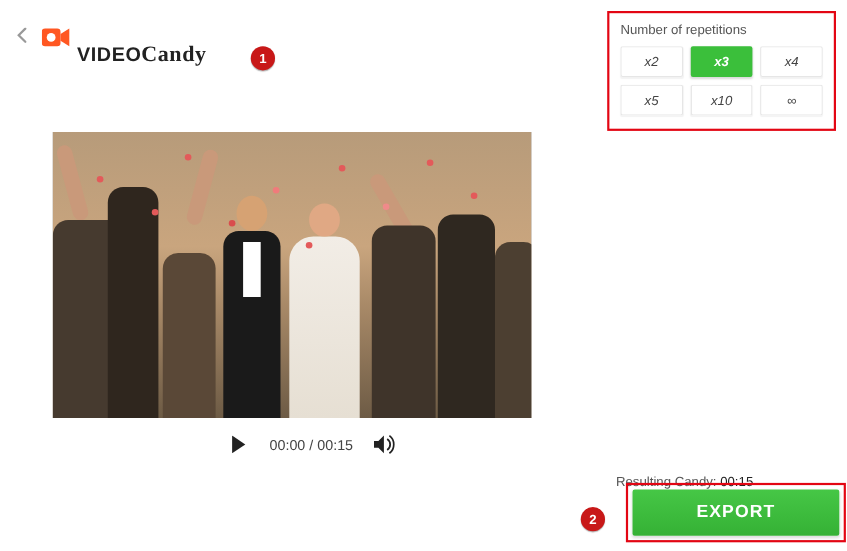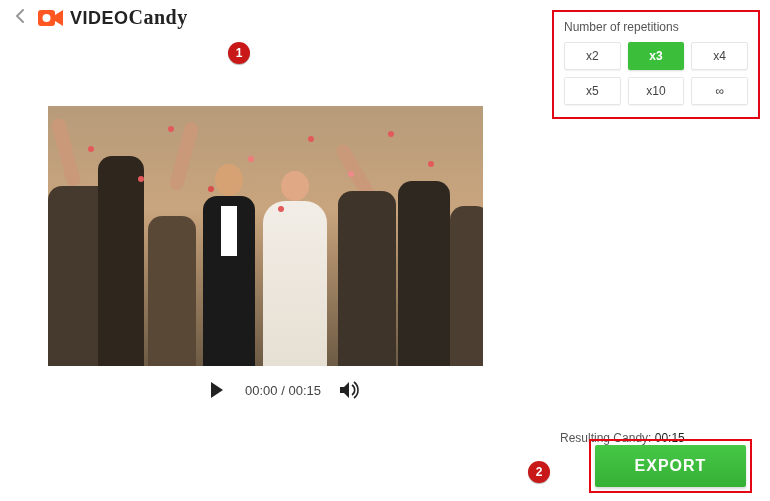--- a/index.html
+++ b/index.html
@@ -19,27 +19,27 @@
     padding: 6px 10px;
   }
   .back-chevron {
     font-size: 18px;
     color: #888;
     cursor: pointer;
     padding: 0 4px;
   }
   .logo { display: flex; align-items: center; gap: 6px; }
   .logo-icon { color: #ff5722; display: inline-flex; }
-  .logo-text { font-size: 18px; letter-spacing: 0.5px; }
+  .logo-text { font-size: 18px; letter-spacing: 0.5px; margin-top: 32px; }
   .logo-text .bold { font-weight: 900; color:#222; }
   .logo-text .script { font-family: "Segoe Script", "Brush Script MT", cursive; font-weight: 600; font-size:20px; color:#222; }
 
   .main {
     position: absolute;
-    left: 48px; top: 106px;
+    left: 48px; top: 120px;
     width: 470px;
   }
   .video-frame {
     width: 435px; height: 260px;
     background: #7a6a58;
     position: relative;
     overflow: hidden;
     display: flex;
     align-items: flex-end;
     justify-content: center;
@@ -92,40 +92,41 @@
   }
   .rep-btn {
     background:#fff;
     color:#444;
     font-size:12px;
     text-align:center;
     padding:7px 0;
     cursor:pointer;
     border-radius:2px;
     box-shadow: 0 0 0 1px #e6e6e6 inset, 0 1px 1px rgba(0,0,0,0.05);
+    font-style: italic;
   }
   .rep-btn.selected {
     background:#3bbf3b;
     color:#fff;
     font-weight:bold;
     box-shadow: 0 1px 2px rgba(0,0,0,0.15);
   }
 
   .result-line {
     position:absolute;
     right:14px; bottom:56px;
     width:196px;
     font-size:12px; color:#555;
   }
   .result-line .val { color:#222; }
 
   .export-wrap {
     position:absolute;
-    right:18px; bottom:8px;
-    width:163px;
+    right:1px; bottom:8px;
+    width:200px;
     border:2px solid #e30613;
     padding:4px;
   }
   .export-btn {
     background: linear-gradient(#46c746,#35b135);
     color:#fff; font-weight:bold; font-size:16px;
     letter-spacing:1px;
     text-align:center;
     padding:12px 0;
     cursor:pointer;

